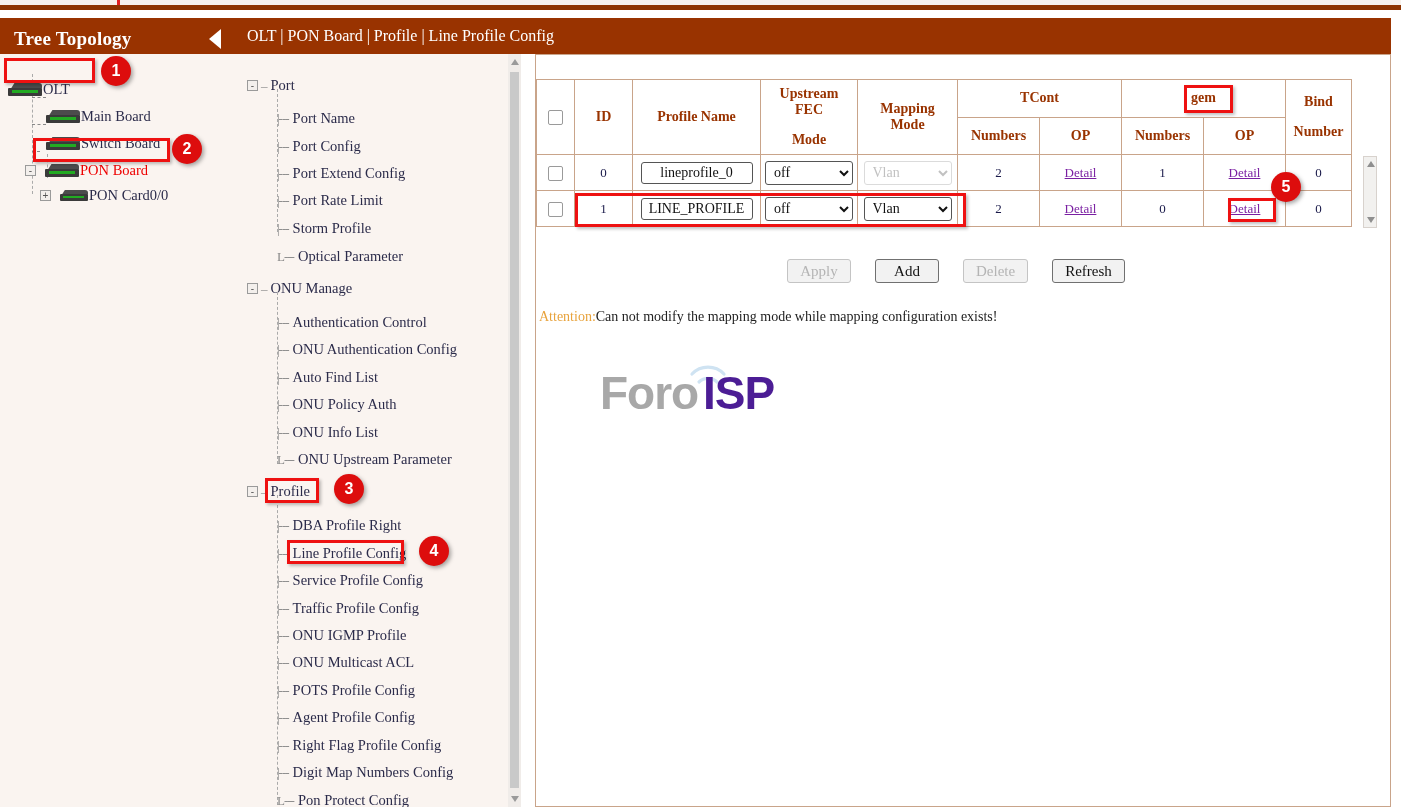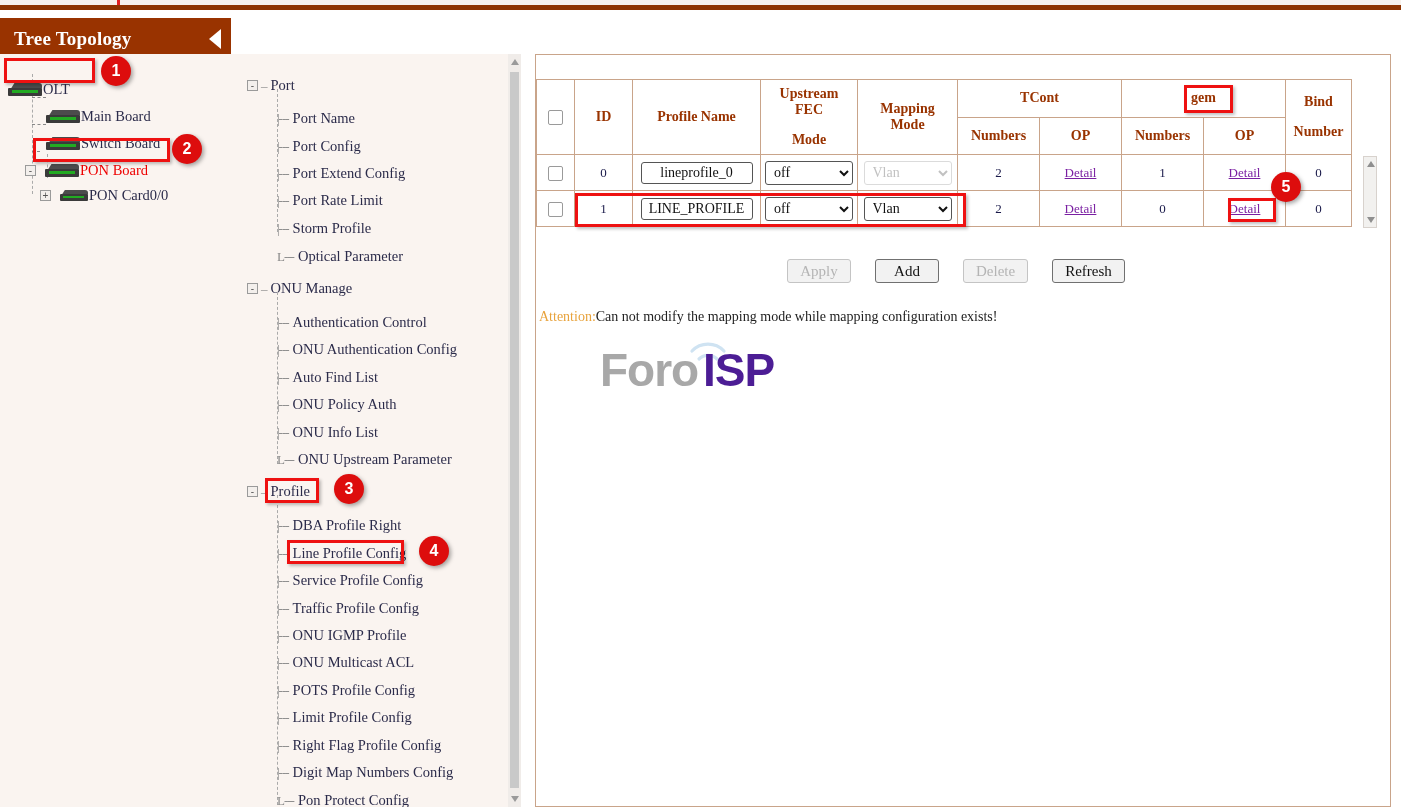--- a/index.html
+++ b/index.html
@@ -160,21 +160,21 @@
     min-width:64px; height:24px; font-size:15px; font-family:"Liberation Serif", serif;
     background:#f2f2f2; border:1px solid #707070; border-radius:3px; cursor:pointer;
     color:#111; padding:0 12px;
   }
   .btn.disabled { color:#b4b4b4; border-color:#c4c4c4; cursor:default; }
 
   .attention { position:absolute; left:4px; top:255px; font-size:14px; color:#222; }
   .attention .kw { color:#e8a33d; }
 
   
-  .watermark { position:absolute; left:65px; top:281px; width:200px; height:70px; opacity:1; }
+  .watermark { position:absolute; left:65px; top:304px; width:200px; height:70px; opacity:1; }
   .wm-foro { font-family:"Liberation Sans",sans-serif; font-size:46px; font-weight:bold; color:#a8a8a8; position:absolute; left:0; top:8px; letter-spacing:-1px;}
   .wm-isp  { font-family:"Liberation Sans",sans-serif; font-size:46px; font-weight:bold; color:#4c1d95; position:absolute; left:103px; top:8px; letter-spacing:-1px;}
 
   
   .hl {
     position:absolute; border:3px solid #ee1111; background:transparent;
     box-shadow: 2px 2px 3px rgba(0,0,0,0.25);
     pointer-events:none;
   }
   .badge {
@@ -252,20 +252,23 @@
             <span class="top"></span>
             <span class="bot"></span>
             <span class="led"></span>
           </span>
         <span class="lbl">PON Card0/0</span>
       </div>
 
     </div>
   </div>
 
+  <div class="breadcrumb-bar">
+    <span>OLT | PON Board | Profile | Line Profile Config</span>
+  </div>
 
   <div class="content-area">
 
     <div class="menu-col">
 
       <div class="menu-group" style="left:16px; top:23px;">
         <span class="expander">-</span>
         <span class="leaf-dash" style="margin-left:3px;">–</span>
         <span>Port</span>
       </div>
@@ -361,21 +364,21 @@
       <div class="menu-group" style="left:46px; top:600px;">
         <span class="leaf-dash">|---</span>
         <span>ONU Multicast ACL</span>
       </div>
       <div class="menu-group" style="left:46px; top:628px;">
         <span class="leaf-dash">|---</span>
         <span>POTS Profile Config</span>
       </div>
       <div class="menu-group" style="left:46px; top:655px;">
         <span class="leaf-dash">|---</span>
-        <span>Limit Profile Config</span>
+        <span>Agent Profile Config</span>
       </div>
       <div class="menu-group" style="left:46px; top:683px;">
         <span class="leaf-dash">|---</span>
         <span>Right Flag Profile Config</span>
       </div>
       <div class="menu-group" style="left:46px; top:710px;">
         <span class="leaf-dash">|---</span>
         <span>Digit Map Numbers Config</span>
       </div>
       <div class="menu-group" style="left:46px; top:738px;">

